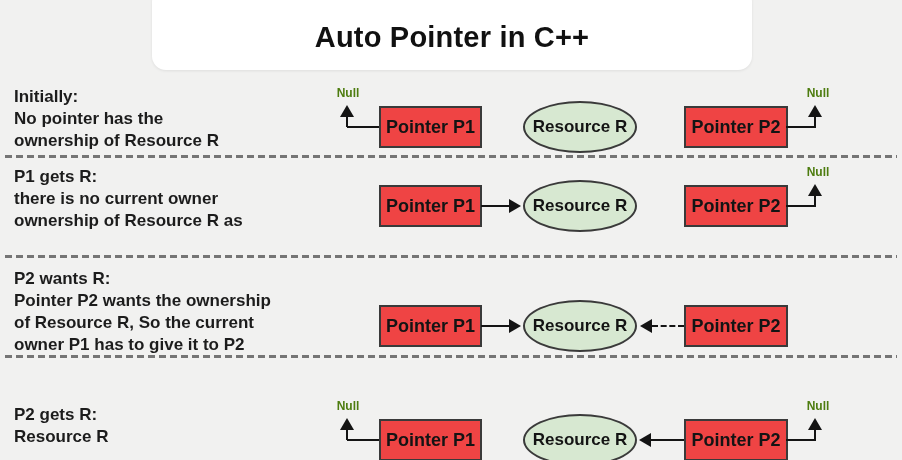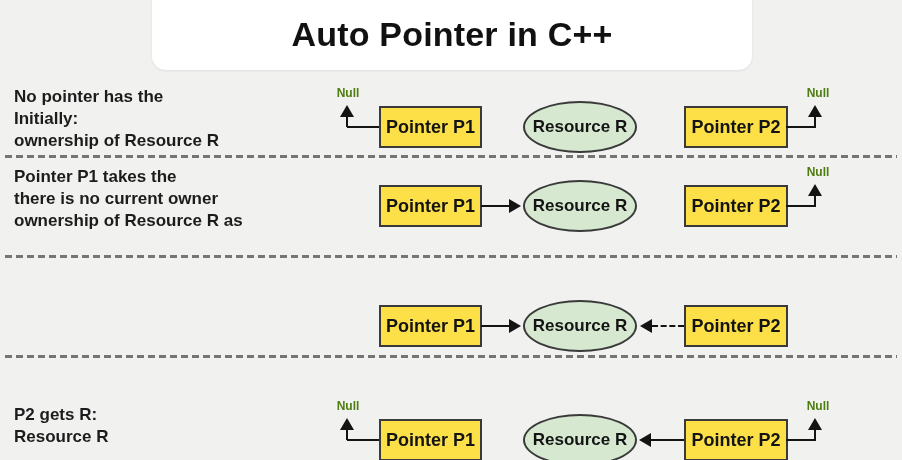--- a/index.html
+++ b/index.html
@@ -13,21 +13,21 @@
   .stage{position:absolute;left:0;top:0;width:902px;height:460px;}
 
   
   .title-box{
     position:absolute;left:152px;top:-12px;width:600px;height:82px;
     background:#ffffff;border-radius:14px;
     box-shadow:0 1px 3px rgba(0,0,0,0.08);
     display:flex;align-items:flex-end;justify-content:center;
   }
   .title-text{
-    font-size:34px;font-weight:700;color:#111;
+    font-size:29px;font-weight:700;color:#111;
     padding-bottom:16px;letter-spacing:0.2px;margin-top:20px;
   }
 
   
   .divider{
     position:absolute;left:5px;right:5px;height:3px;
     background:repeating-linear-gradient(90deg,#757575 0 7px,transparent 7px 11px);
   }
   #div1{top:155px;} #div2{top:255px;} #div3{top:355px;}
 
@@ -44,21 +44,21 @@
   }
   #row1 .rowtext{top:6px;}
   #row2 .rowtext{top:8px;}
   #row3 .rowtext{top:10px;}
   #row4 .rowtext{top:24px;}
 
   
   .nbox{
     position:absolute;top:calc(var(--c) - 21px);
     width:99px;height:38px;
-    background:#fde047;border:2px solid #3a3a3a;
+    background:#ef4444;border:2px solid #3a3a3a;
     display:flex;align-items:center;justify-content:center;
     font-size:18px;font-weight:700;color:#141414;white-space:nowrap;
   }
   .nbox.p1{left:379px;}
   .nbox.p2{left:684px;width:100px;}
   .ellipse{
     position:absolute;left:523px;top:calc(var(--c) - 26px);
     width:110px;height:48px;
     background:#d7e8d1;border:2px solid #3a3a3a;border-radius:50%;
     display:flex;align-items:center;justify-content:center;
@@ -105,55 +105,61 @@
   <div class="title-box">
     <div class="title-text">Auto Pointer in C++</div>
   </div>
 
   <div class="divider" id="div1"></div>
   <div class="divider" id="div2"></div>
   <div class="divider" id="div3"></div>
 
   <div class="row" id="row1">
     <div class="rowtext">
+      <div>Initially:</div>
       <div>No pointer has the</div>
-      <div>Initially:</div>
       <div>ownership of Resource R</div>
     </div>
     <div class="null-label nl-left">Null</div>
     <div class="arr-up elbow-l-a"></div>
     <div class="v-line elbow-l-v"></div>
     <div class="h-line elbow-l-h"></div>
     <div class="nbox p1">Pointer P1</div>
     <div class="ellipse">Resource R</div>
     <div class="nbox p2">Pointer P2</div>
     <div class="h-line elbow-r-h"></div>
     <div class="v-line elbow-r-v"></div>
     <div class="arr-up elbow-r-a"></div>
     <div class="null-label nl-right">Null</div>
   </div>
 
   <div class="row" id="row2">
     <div class="rowtext">
-      <div>Pointer P1 takes the</div>
+      <div>P1 gets R:</div>
       <div>there is no current owner</div>
       <div>ownership of Resource R as</div>
     </div>
     <div class="nbox p1">Pointer P1</div>
     <div class="h-line arrow-p1r-line"></div>
     <div class="arr-right arrow-p1r-head"></div>
     <div class="ellipse">Resource R</div>
     <div class="nbox p2">Pointer P2</div>
     <div class="h-line elbow-r-h"></div>
     <div class="v-line elbow-r-v"></div>
     <div class="arr-up elbow-r-a"></div>
     <div class="null-label nl-right">Null</div>
   </div>
 
   <div class="row" id="row3">
+    <div class="rowtext">
+      <div>P2 wants R:</div>
+      <div>Pointer P2 wants the ownership</div>
+      <div>of Resource R, So the current</div>
+      <div>owner P1 has to give it to P2</div>
+    </div>
     <div class="nbox p1">Pointer P1</div>
     <div class="h-line arrow-p1r-line"></div>
     <div class="arr-right arrow-p1r-head"></div>
     <div class="ellipse">Resource R</div>
     <div class="arr-left dash-p2r-head"></div>
     <div class="dash-line dash-p2r-line"></div>
     <div class="nbox p2">Pointer P2</div>
   </div>
 
   <div class="row" id="row4">

